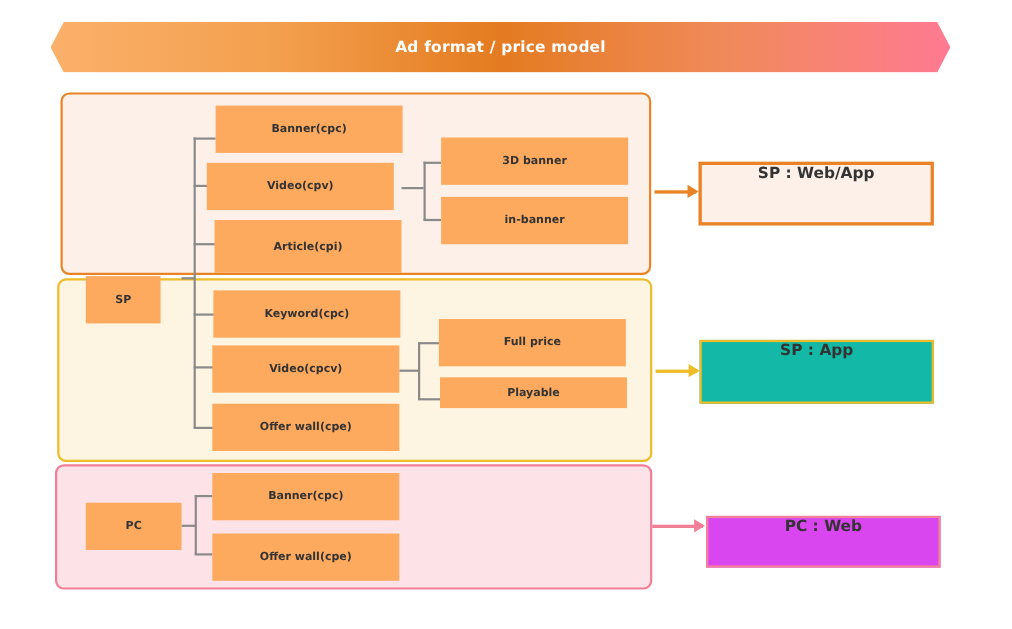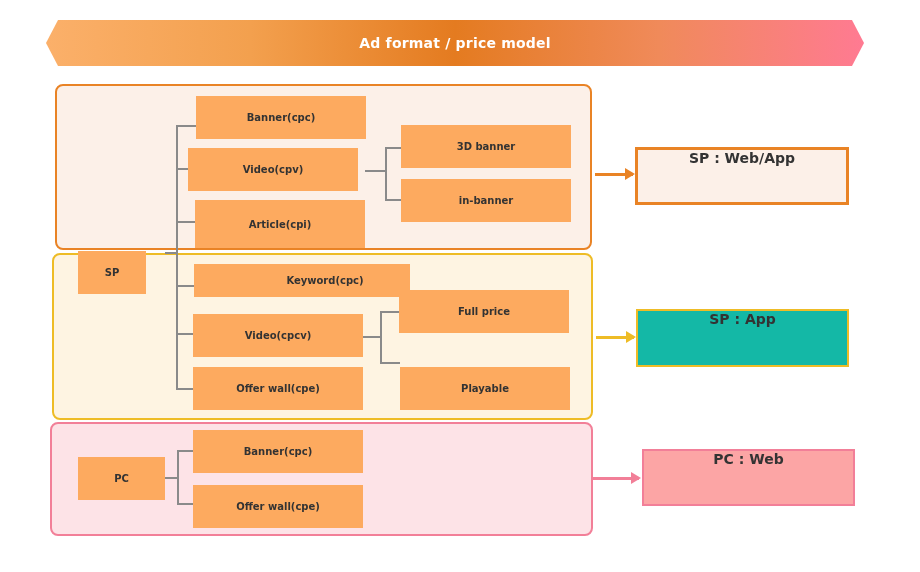--- a/index.html
+++ b/index.html
@@ -70,33 +70,33 @@
 <div class="node" style="left:195px;top:200px;width:170px;height:48px;">
     <span>Article(cpi)</span>
   </div>
 <div class="node" style="left:401px;top:125px;width:170px;height:43px;text-align:right;">
     <span>3D banner</span>
   </div>
 <div class="node" style="left:401px;top:179px;width:170px;height:43px;">
     <span>in-banner</span>
   </div>
 
-<div class="node" style="left:194px;top:264px;width:170px;height:33px;padding-left:46px;">
+<div class="node" style="left:194px;top:264px;width:170px;height:43px;">
     <span>Keyword(cpc)</span>
   </div>
 <div class="node" style="left:193px;top:314px;width:170px;height:43px;text-align:center;">
     <span>Video(cpcv)</span>
   </div>
 <div class="node" style="left:193px;top:367px;width:170px;height:43px;">
     <span>Offer wall(cpe)</span>
   </div>
 <div class="node" style="left:399px;top:290px;width:170px;height:43px;">
     <span>Full price</span>
   </div>
-<div class="node" style="left:400px;top:343px;width:170px;height:43px;margin-top:24px;">
+<div class="node" style="left:400px;top:343px;width:170px;height:28px;">
     <span>Playable</span>
   </div>
 
 <div class="node" style="left:78px;top:457px;width:87px;height:43px;">
     <span>PC</span>
   </div>
 <div class="node" style="left:193px;top:430px;width:170px;height:43px;">
     <span>Banner(cpc)</span>
   </div>
 <div class="node" style="left:193px;top:485px;width:170px;height:43px;">
@@ -106,15 +106,15 @@
 <div class="arrow" style="left:595px;top:173px;width:38px;background:#e98325;color:#e98325;"></div>
 <div class="arrow" style="left:596px;top:336px;width:38px;background:#eebc26;color:#eebc26;"></div>
 <div class="arrow" style="left:593px;top:477px;width:46px;background:#f27f98;color:#f27f98;"></div>
 
 <div class="target" style="left:635px;top:147px;width:214px;height:58px;background:#fcf0e8;border:3px solid #e98325;">
     <span>SP : Web/App</span>
   </div>
 <div class="target" style="left:636px;top:309px;width:213px;height:58px;background:#14b8a6;border:2.5px solid #eebc26;">
     <span>SP : App</span>
   </div>
-<div class="target" style="left:642px;top:449px;width:213px;height:57px;background:#fca5a5;border:2.5px solid #f27f98;">
+<div class="target" style="left:642px;top:469px;width:213px;height:47px;background:#d946ef;border:2.5px solid #f27f98;">
     <span>PC : Web</span>
   </div>
 
 </body></html>

